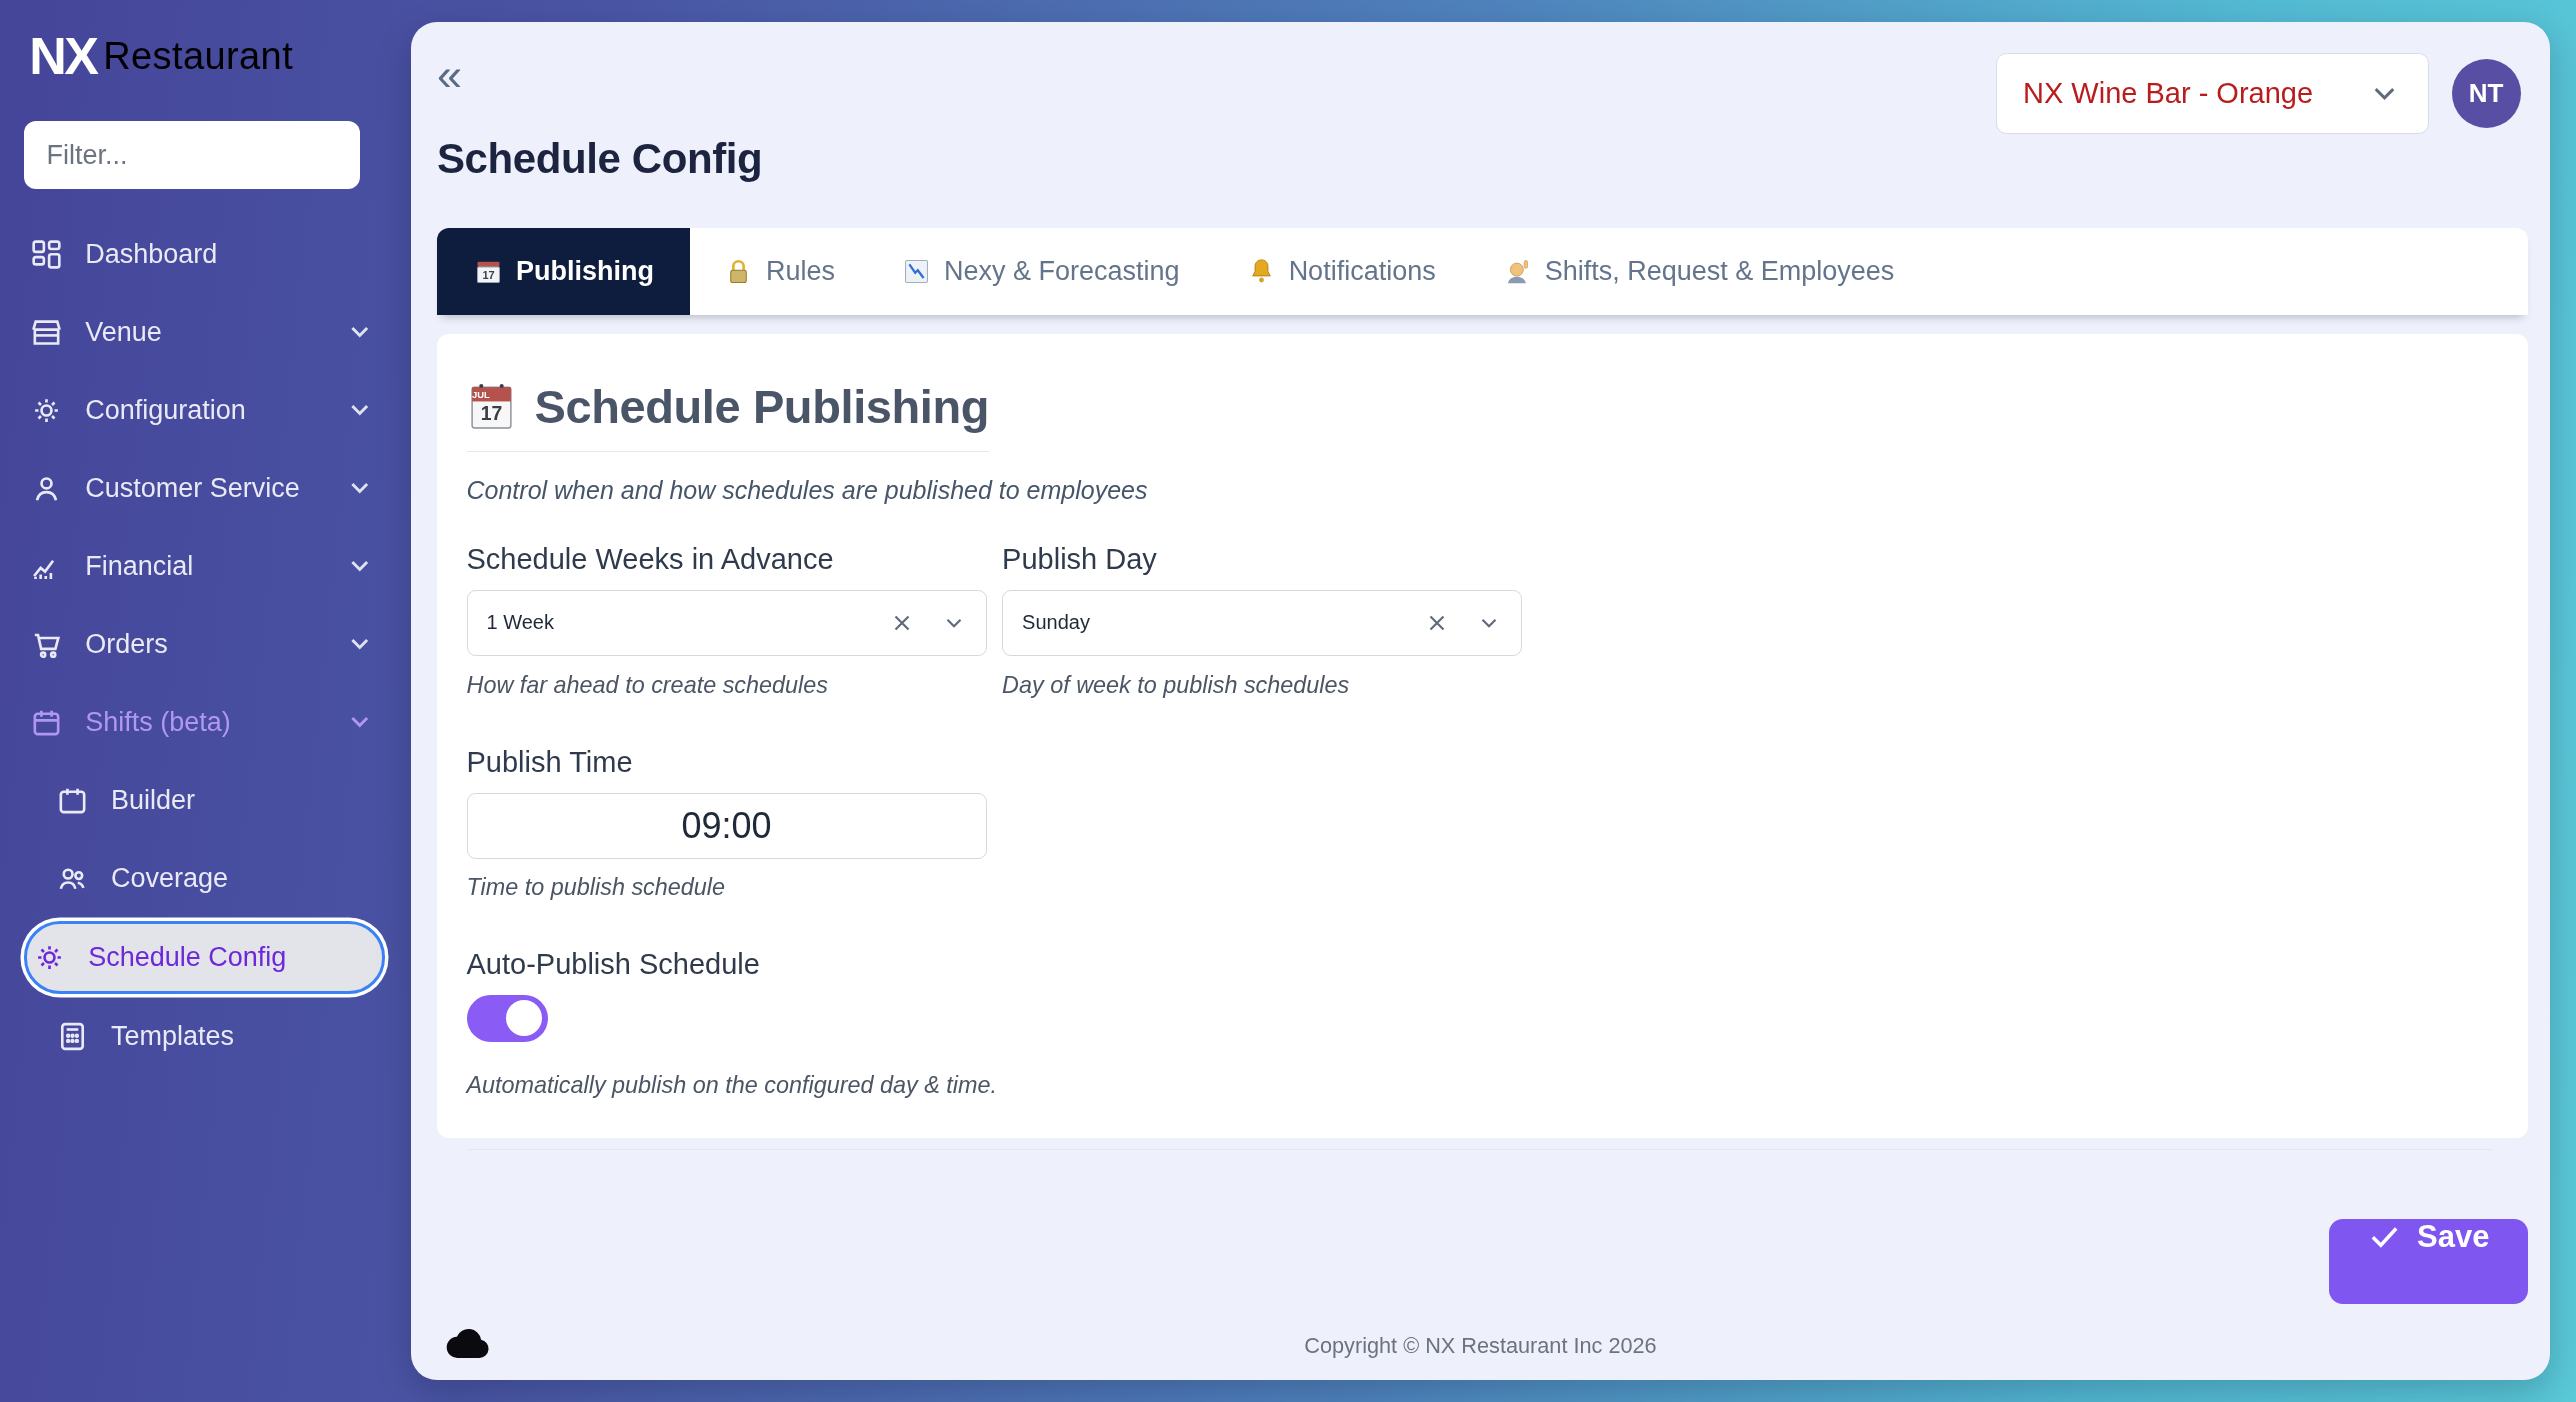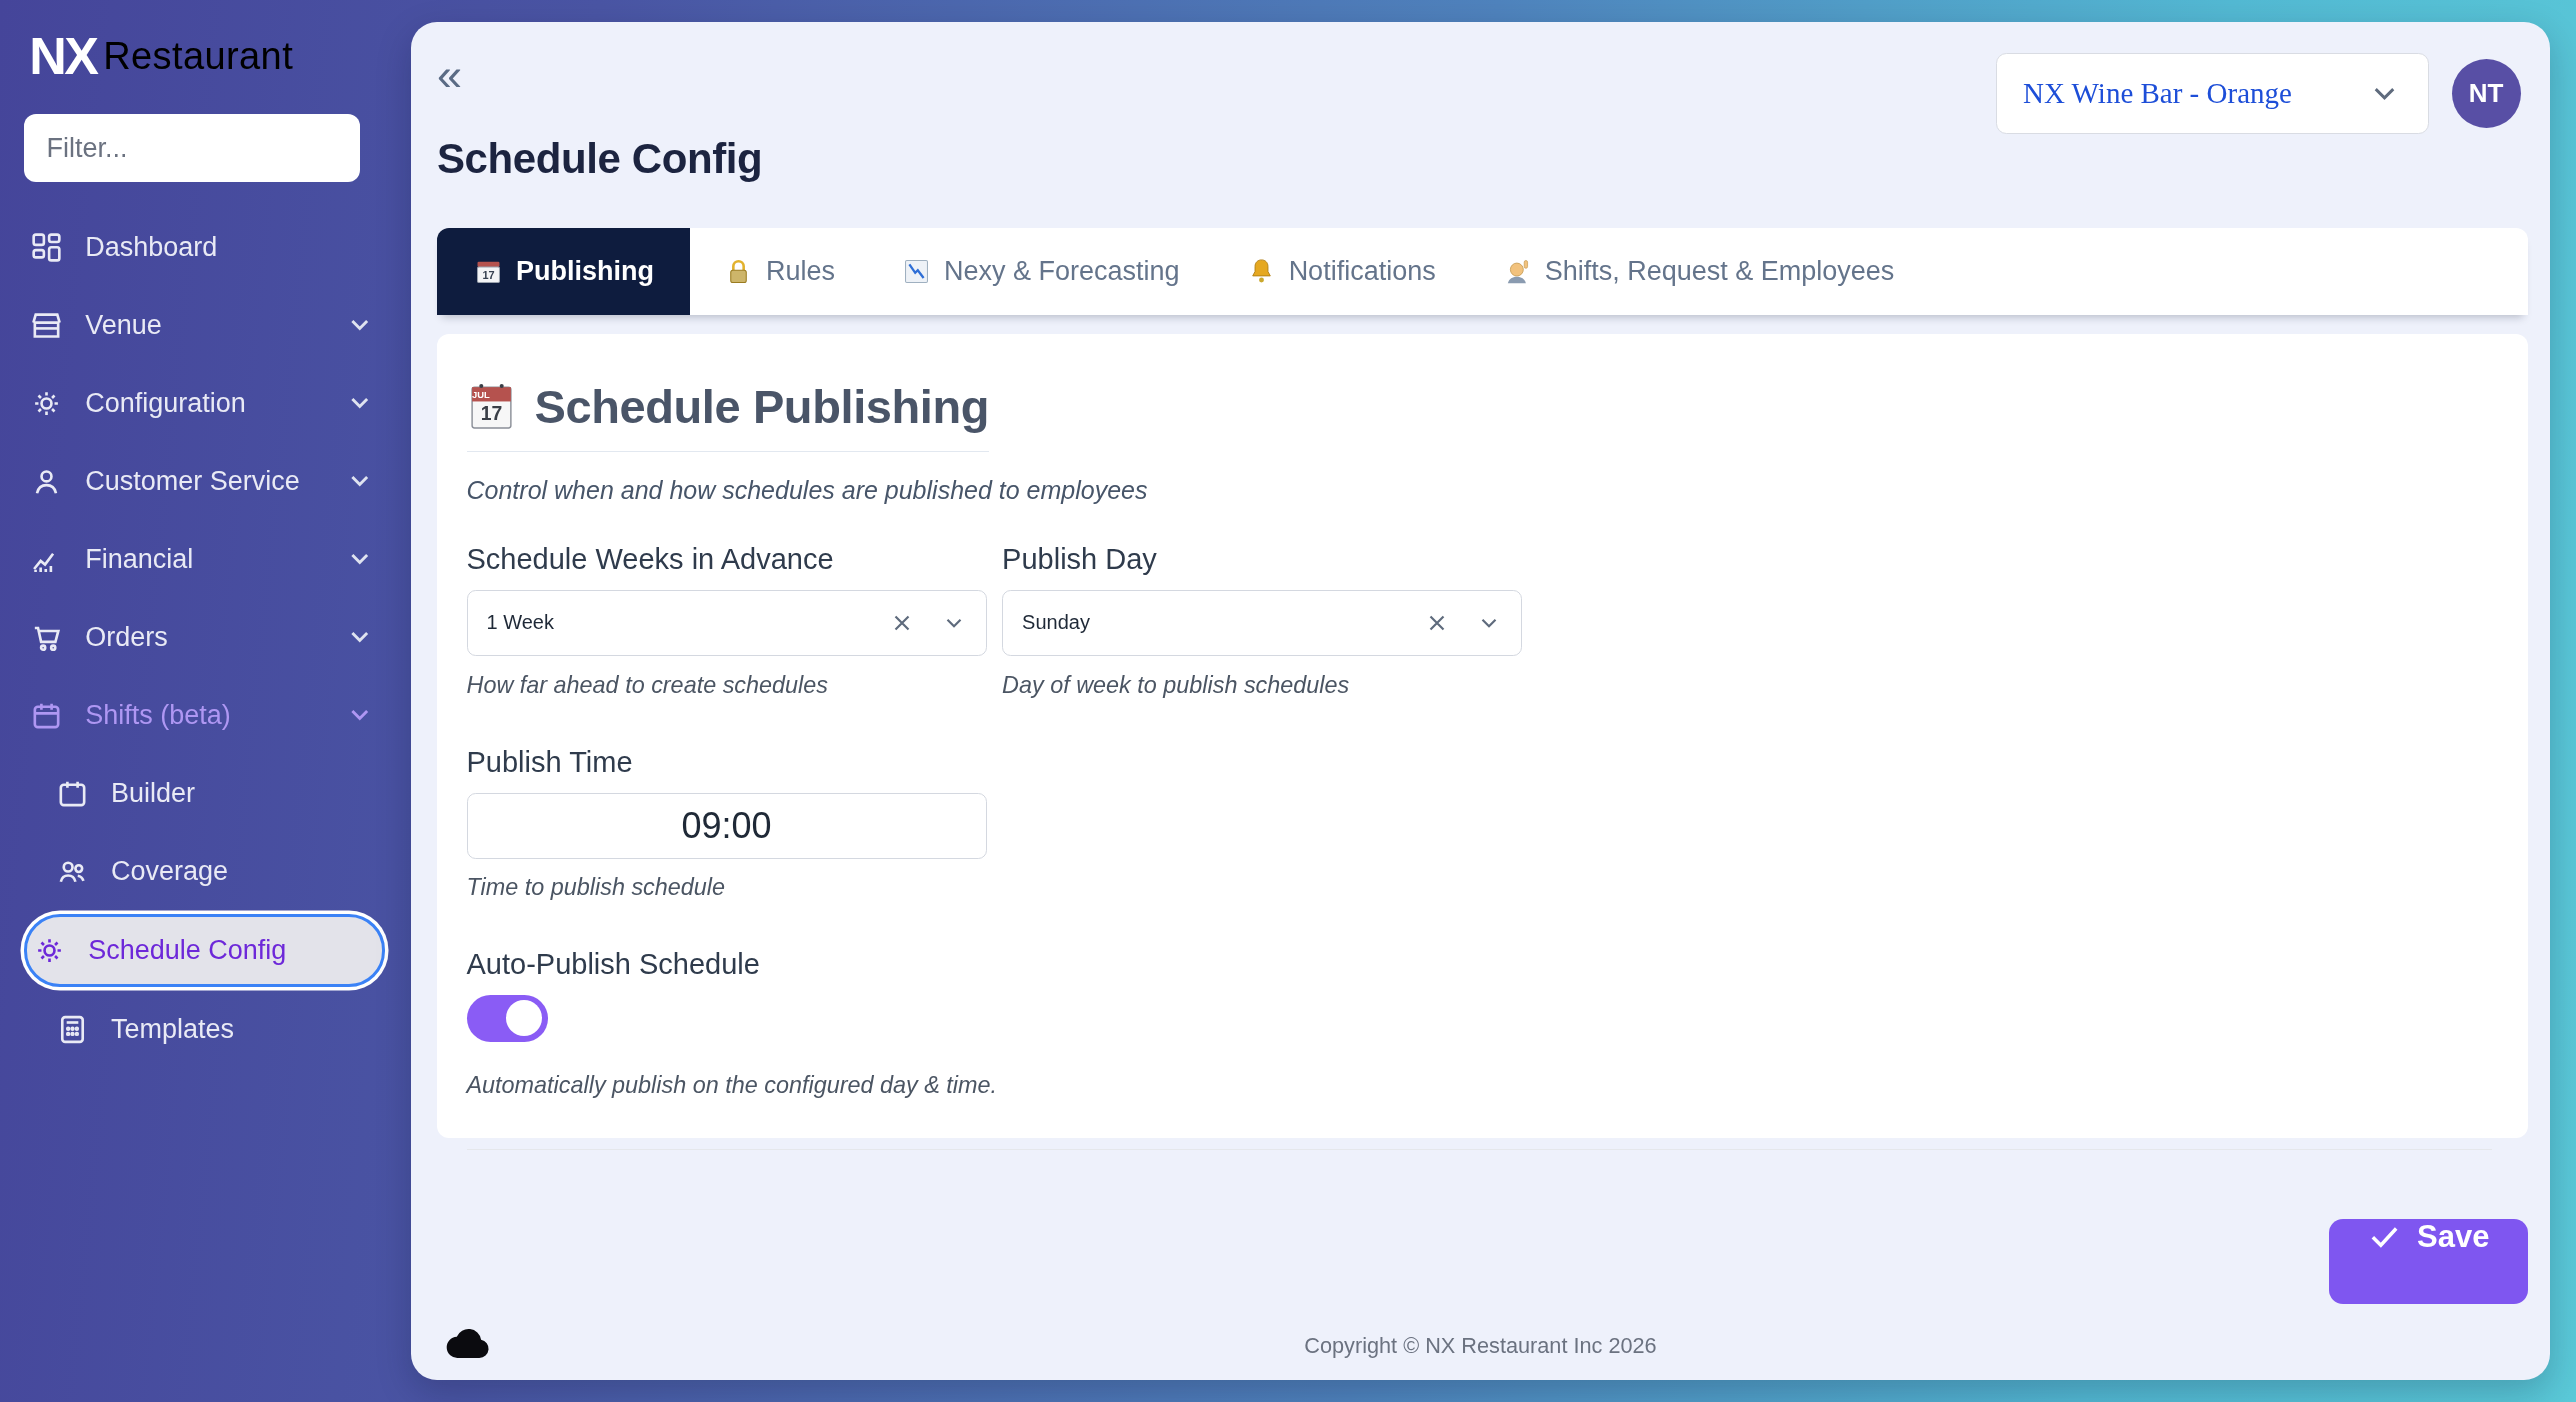--- a/index.html
+++ b/index.html
@@ -9,21 +9,21 @@
     background:linear-gradient(96deg,#45459a 0%,#4a55a4 22%,#4f83bd 55%,#53b9d3 82%,#5ac9d8 100%);
     position:relative;
   }
 
   
   .sidebar { position:absolute; left:0; top:0; width:409px; height:100%; padding:26px 24px; }
   .logo-row { display:flex; align-items:center; gap:7px; padding-left:5.2px; }
   .logo-nx { color:#fff; font-size:52px; font-weight:900; letter-spacing:-2.6px; }
   .logo-product { color:#000000; font-size:38px; font-weight:300; letter-spacing:0.4px; }
   .filter-input {
-    margin-top:28px; width:336px; height:68px; border:none; border-radius:12px;
+    margin-top:35px; width:336px; height:68px; border:none; border-radius:12px;
     background:#fff; font-size:27px; color:#374151; padding:0 22.5px; outline:none;
     font-family:"Liberation Sans", sans-serif; display:block;
   }
   .filter-input::placeholder { color:#6b7280; }
   .nav { margin-top:26px; }
   .nav-item {
     display:flex; align-items:center; height:78px; color:#e9eaf5;
     font-size:27px; padding:0 5.2px; cursor:pointer;
   }
   .nav-item .nav-icon { width:35px; height:35px; display:inline-flex; margin-right:21px; flex:none; }
@@ -43,21 +43,21 @@
     position:absolute; left:411px; top:21.7px; right:26px; bottom:22.5px;
     background:#eef1fb; border-radius:26px; padding:33px 22.5px 0 26px;
     box-shadow:0 12px 35px rgba(10,14,40,.22);
   }
   .collapse-btn { font-size:45px; color:#5a6b85; line-height:40px; width:52px; cursor:pointer; }
   .page-title { margin-top:40px; font-size:42px; font-weight:800; color:#1c2440; letter-spacing:-0.4px; }
 
   .topbar-right { position:absolute; top:31px; right:29.5px; display:flex; align-items:center; gap:22.5px; }
   .venue-select {
     width:433px; height:81px; background:#fff; border:1.7px solid #d9dce3; border-radius:10.4px;
-    display:flex; align-items:center; padding:0 26px; font-size:29px; color:#1d4ed8; cursor:pointer;font-family:Liberation Serif, serif;
+    display:flex; align-items:center; padding:0 26px; font-size:29px; color:#b91c1c; cursor:pointer;
   }
   .venue-select .sel-chevron { margin-left:auto; width:35px; height:35px; color:#5f6b7d; }
   .avatar {
     width:69px; height:69px; border-radius:50%; background:#584fa5; color:#fff;
     display:flex; align-items:center; justify-content:center; font-size:26px; font-weight:600; cursor:pointer;
   }
 
   
   .tabbar {
     margin-top:45px; height:87px; background:#fff; border-radius:12px 12px 0 0;

